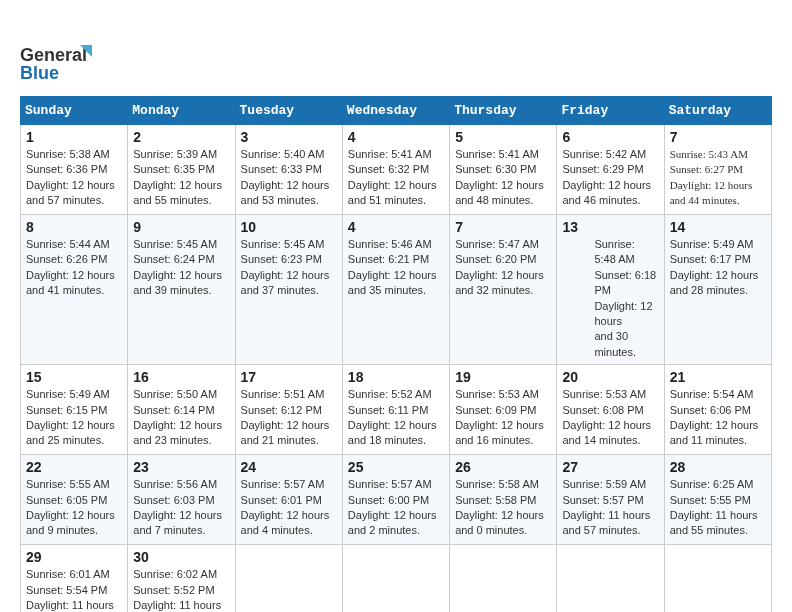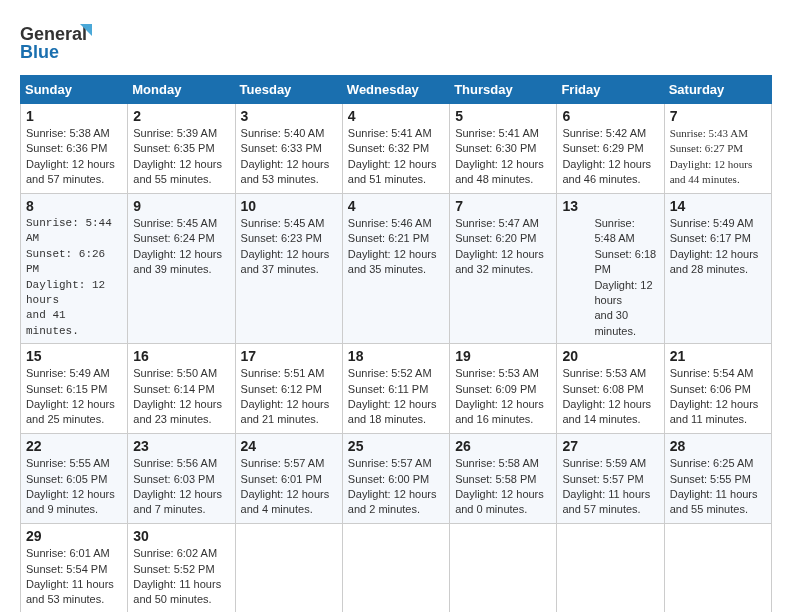--- a/index.html
+++ b/index.html
@@ -8,20 +8,21 @@
       background: #fff;
       width: 792px;
       min-height: 612px;
       padding: 20px;
     }
     .header-section {
       display: flex;
       align-items: flex-start;
       justify-content: space-between;
       margin-bottom: 10px;
+      margin-top: 21px;
     }
     .logo-area {
       display: flex;
       align-items: center;
     }
     .title-area {
       text-align: right;
     }
     .month-title {
       font-size: 36px;
@@ -38,20 +39,21 @@
       font-size: 11px;
     }
     thead tr th {
       background-color: #1a6faf;
       color: #fff;
       padding: 6px 4px;
       text-align: left;
       font-size: 13px;
       font-weight: bold;
       border: 1px solid #1a6faf;
+      font-family: Liberation Mono, monospace;
     }
     tbody tr td {
       border: 1px solid #ccc;
       padding: 4px 5px;
       vertical-align: top;
       width: calc(100% / 7);
       height: 90px;
       background: #fff;
     }
     tbody tr:nth-child(even) td {
@@ -150,21 +152,21 @@
           <span class="day-num">7</span>
           <div class="day-info" style="white-space: pre-line; font-family: Liberation Serif, serif;">Sunrise: 5:43 AM
 Sunset: 6:27 PM
 Daylight: 12 hours
 and 44 minutes.</div>
         </td>
       </tr>
       <tr>
         <td>
           <span class="day-num">8</span>
-          <div class="day-info" style="white-space: pre-line; font-family: Liberation Mono, monospace;">Sunrise: 5:44 AM
+          <div class="day-info" style="white-space: pre-line;">Sunrise: 5:44 AM
 Sunset: 6:26 PM
 Daylight: 12 hours
 and 41 minutes.</div>
         </td>
         <td>
           <span class="day-num">9</span>
           <div class="day-info" style="white-space: pre-line;">Sunrise: 5:45 AM
 Sunset: 6:24 PM
 Daylight: 12 hours
 and 39 minutes.</div>

